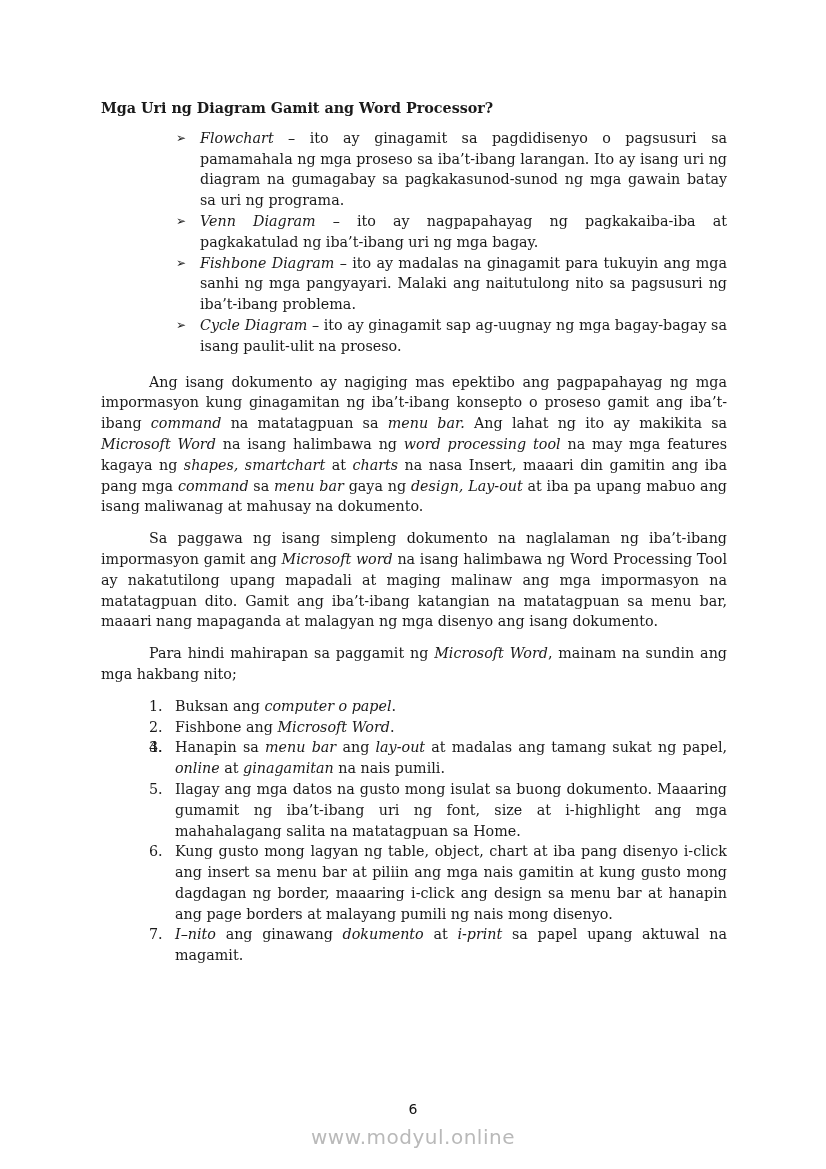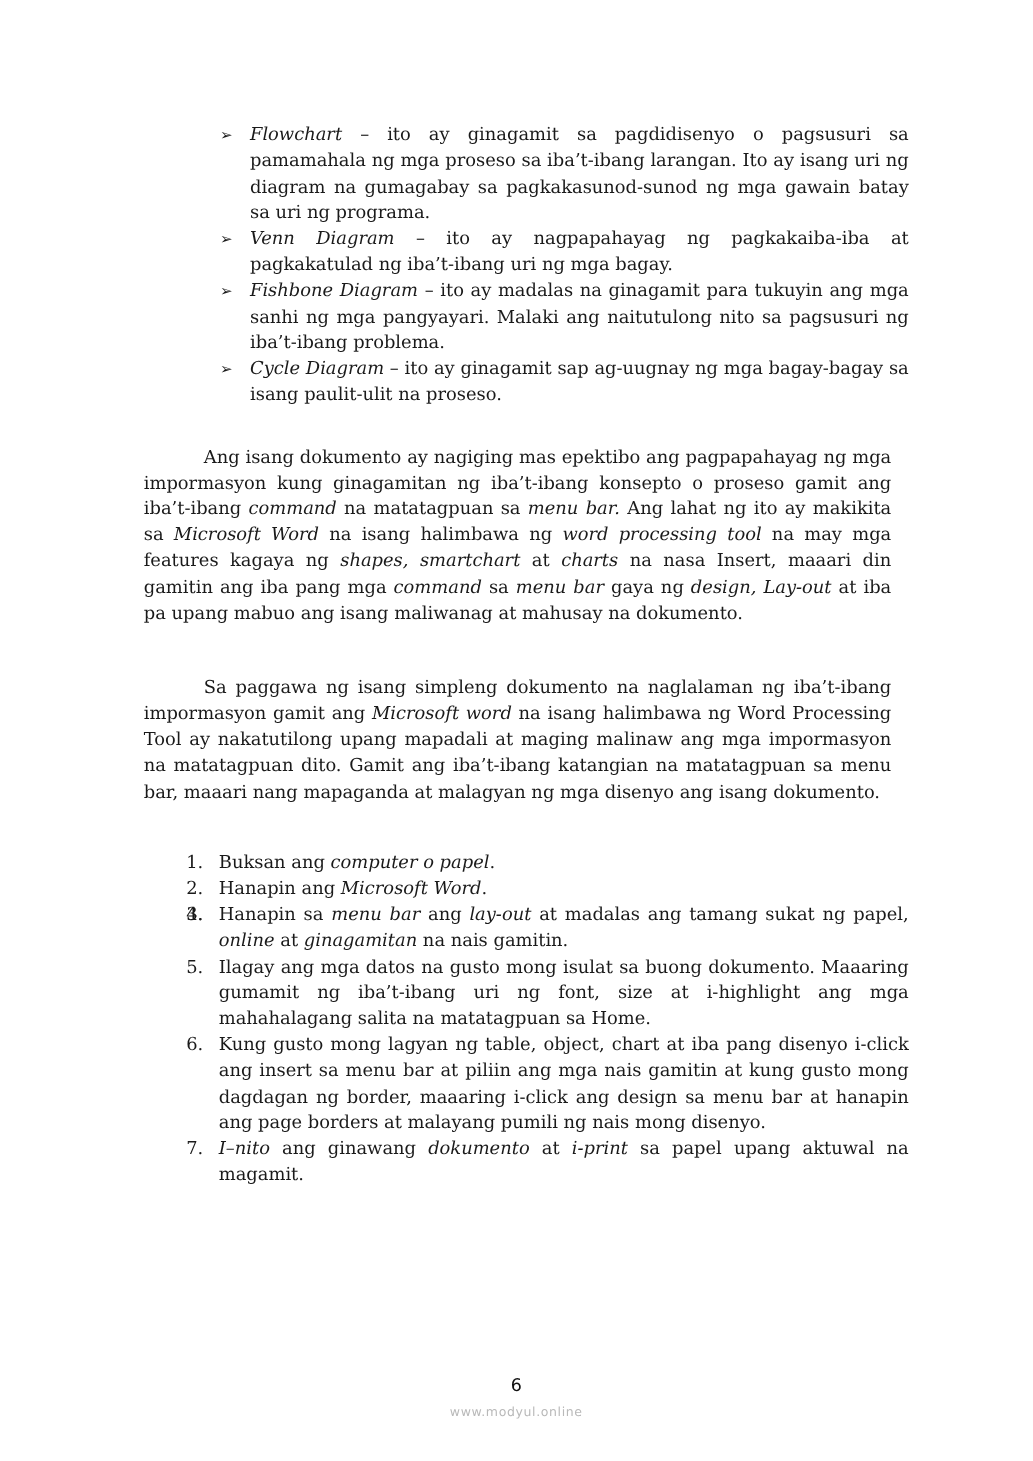--- a/index.html
+++ b/index.html
@@ -3,61 +3,63 @@
 <meta charset="utf-8">
 <style>
   html, body { margin: 0; padding: 0; background: #ffffff; }
   body { width: 826px; height: 1169px; position: relative; overflow: hidden; color: #1a1a1a; }
   .page { position: absolute; left: 101px; top: 98px; width: 626px; font-family: "DejaVu Serif", "Liberation Serif", serif; font-size: 14.3px; line-height: 20.8px; }
   .heading { font-family: "DejaVu Serif", serif; font-weight: bold; font-size: 14.3px; margin: 0 0 9px 0; }
   ul.bullets { list-style: none; margin: 0; padding: 0 0 0 99px; }
   ul.bullets li { position: relative; text-align: justify; }
   ul.bullets li .arrow { position: absolute; left: -24px; top: 0; font-size: 12px; }
   .term { font-weight: normal; font-style: italic; }
-  p.para { margin: 14px; text-indent: 48px; text-align: justify; }
+  p.para { margin: 0; text-indent: 48px; text-align: justify; }
   .gap1 { height: 15px; }
   .gap2 { height: 11px; }
   ol.steps { list-style: none; margin: 0; padding: 0 0 0 74px; }
   ol.steps li { position: relative; text-align: justify; }
   ol.steps li .num { position: absolute; left: -26px; top: 0; }
   i { font-style: italic; }
   .footer { position: absolute; left: 0; width: 826px; text-align: center; }
   .pagenum { top: 1101px; font-family: "DejaVu Sans", sans-serif; font-size: 14px; color: #111; }
-  .site { top: 1125px; font-family: "DejaVu Sans", sans-serif; font-size: 10px; color: #b9b9b9; letter-spacing: 0.5px; }
+  .site { top: 1125px; font-family: "DejaVu Sans", sans-serif; font-size: 20px; color: #b9b9b9; letter-spacing: 0.5px; }
 </style>
 </head>
 <body>
 
 <div class="page">
+  <div class="heading">Mga Uri ng Diagram Gamit ang Word Processor?</div>
 
   <ul class="bullets">
     <li><span class="arrow">➢</span><span class="term">Flowchart</span><span> – ito ay ginagamit sa pagdidisenyo o pagsusuri sa pamamahala ng mga proseso sa iba’t-ibang larangan. Ito ay isang uri ng diagram na gumagabay sa pagkakasunod-sunod ng mga gawain batay sa uri ng programa.</span></li>
     <li><span class="arrow">➢</span><span class="term">Venn Diagram</span><span> – ito ay nagpapahayag ng pagkakaiba-iba at pagkakatulad ng iba’t-ibang uri ng mga bagay.</span></li>
     <li><span class="arrow">➢</span><span class="term">Fishbone Diagram</span><span> – ito ay madalas na ginagamit para tukuyin ang mga sanhi ng mga pangyayari. Malaki ang naitutulong nito sa pagsusuri ng iba’t-ibang problema.</span></li>
     <li><span class="arrow">➢</span><span class="term">Cycle Diagram</span><span> – ito ay ginagamit sap ag-uugnay ng mga bagay-bagay sa isang paulit-ulit na proseso.</span></li>
   </ul>
 
   <div class="gap1"></div>
 
   <p class="para"><span>Ang isang dokumento ay nagiging mas epektibo ang pagpapahayag ng mga impormasyon kung ginagamitan ng iba’t-ibang konsepto o proseso gamit ang iba’t-ibang </span><i>command</i><span> na matatagpuan sa </span><i>menu bar.</i><span> Ang lahat ng ito ay makikita sa </span><i>Microsoft Word</i><span> na isang halimbawa ng </span><i>word processing tool</i><span> na may mga features kagaya ng </span><i>shapes, smartchart</i><span> at </span><i>charts</i><span> na nasa Insert, maaari din gamitin ang iba pang mga </span><i>command</i><span> sa </span><i>menu bar</i><span> gaya ng </span><i>design, Lay-out</i><span> at iba pa upang mabuo ang isang maliwanag at mahusay na dokumento.</span></p>
 
   <div class="gap2"></div>
 
   <p class="para"><span>Sa paggawa ng isang simpleng dokumento na naglalaman ng iba’t-ibang impormasyon gamit ang </span><i>Microsoft word</i><span> na isang halimbawa ng Word Processing Tool ay nakatutilong upang mapadali at maging malinaw ang mga impormasyon na matatagpuan dito. Gamit ang iba’t-ibang katangian na matatagpuan sa menu bar, maaari nang mapaganda at malagyan ng mga disenyo ang isang dokumento.</span></p>
 
   <div class="gap2"></div>
 
+  <p class="para"><span>Para hindi mahirapan sa paggamit ng </span><i>Microsoft Word</i><span>, mainam na sundin ang mga hakbang nito;</span></p>
 
   <div class="gap2"></div>
 
   <ol class="steps">
     <li><span class="num">1.</span><span>Buksan ang </span><i>computer o papel</i><span>.</span></li>
-    <li><span class="num">2.</span><span>Hanapin ang </span><i>Microsoft Word</i><span>.</span></li>
+    <li><span class="num">2.</span><span>Fishbone ang </span><i>Microsoft Word</i><span>.</span></li>
     <li><span class="num">3.</span></li>
-    <li><span class="num">4.</span><span>Hanapin sa </span><i>menu bar</i><span> ang </span><i>lay-out</i><span> at madalas ang tamang sukat ng papel, </span><i>online</i><span> at </span><i>ginagamitan</i><span> na nais gamitin.</span></li>
+    <li><span class="num">4.</span><span>Hanapin sa </span><i>menu bar</i><span> ang </span><i>lay-out</i><span> at madalas ang tamang sukat ng papel, </span><i>online</i><span> at </span><i>ginagamitan</i><span> na nais pumili.</span></li>
     <li><span class="num">5.</span><span>Ilagay ang mga datos na gusto mong isulat sa buong dokumento. Maaaring gumamit ng iba’t-ibang uri ng font, size at i-highlight ang mga mahahalagang salita na matatagpuan sa Home.</span></li>
     <li><span class="num">6.</span><span>Kung gusto mong lagyan ng table, object, chart at iba pang disenyo  i-click ang insert sa menu bar at piliin ang mga nais gamitin at kung gusto mong dagdagan ng border, maaaring i-click ang design sa menu bar at hanapin ang page borders at malayang pumili ng nais mong disenyo.</span></li>
     <li><span class="num">7.</span><i>I–nito</i><span> ang ginawang </span><i>dokumento</i><span> at </span><i>i-print</i><span> sa papel upang aktuwal na magamit.</span></li>
   </ol>
 </div>
 
 <div class="footer pagenum">6</div>
 <div class="footer site">www.modyul.online</div>
 
 </body></html>

